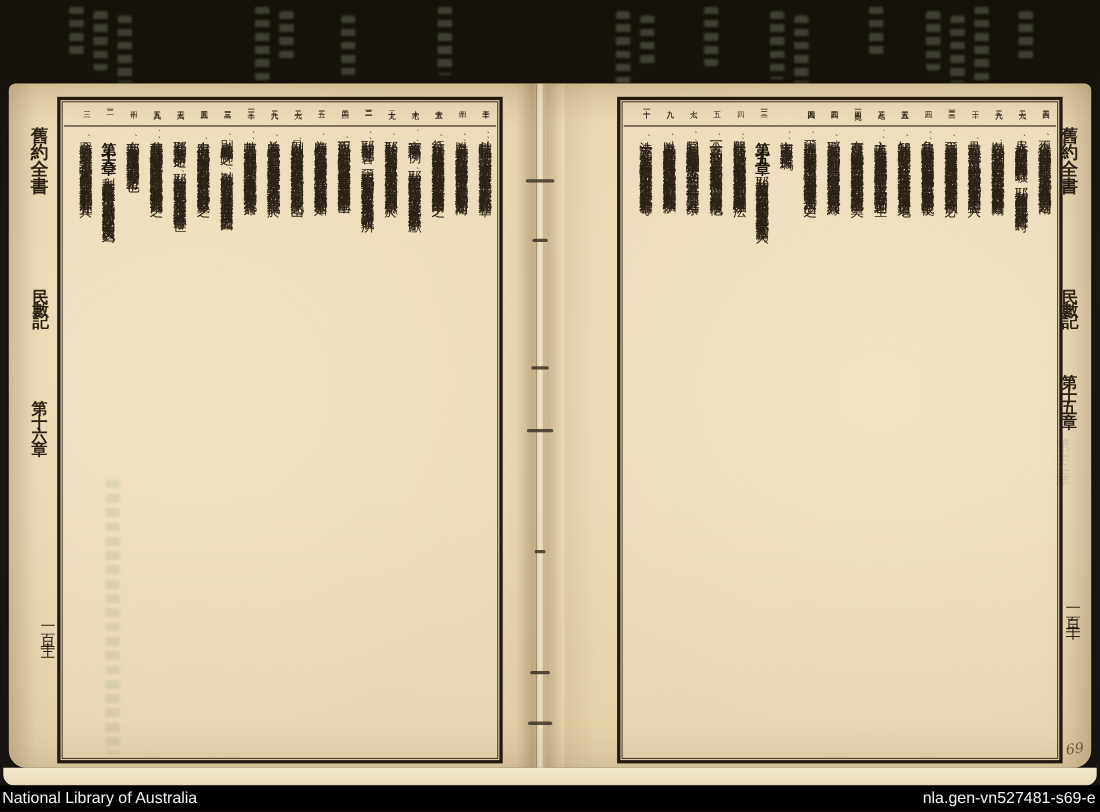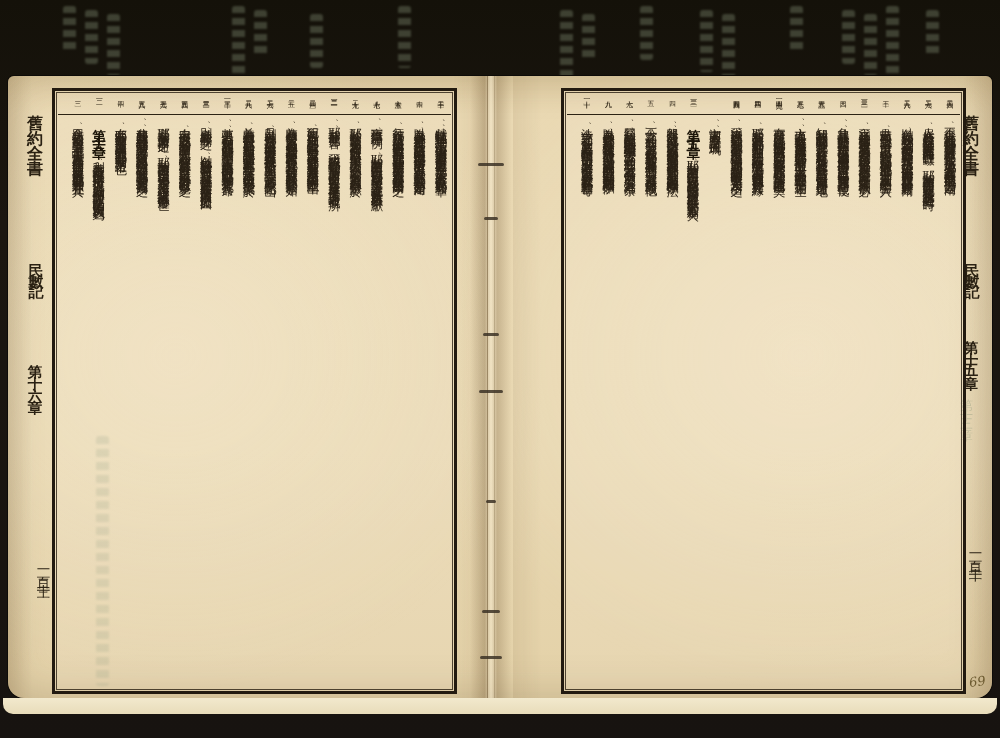--- a/index.html
+++ b/index.html
@@ -280,13 +280,17 @@
           <div class="stitch" style="top: 424px; width: 10px;"></div>
           <div class="stitch" style="top: 534px; width: 18px;"></div>
           <div class="stitch" style="top: 580px; width: 22px;"></div>
         </div>
     </div>
   </div>
 
   <div class="under-strip"></div>
   <div class="hand">69</div>
 
+  <footer class="footer-bar">
+    <span>National Library of Australia</span>
+    <span>nla.gen-vn527481-s69-e</span>
+  </footer>
 </div>
 
 </body></html>

